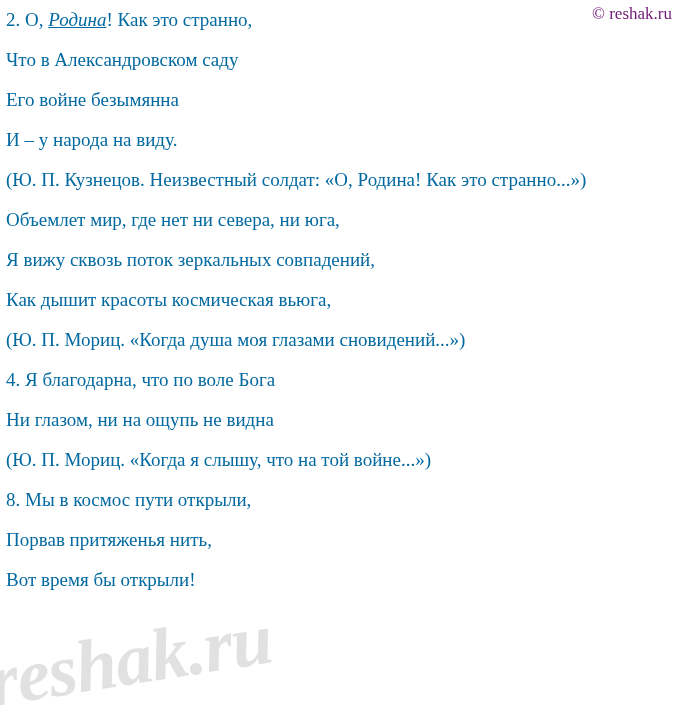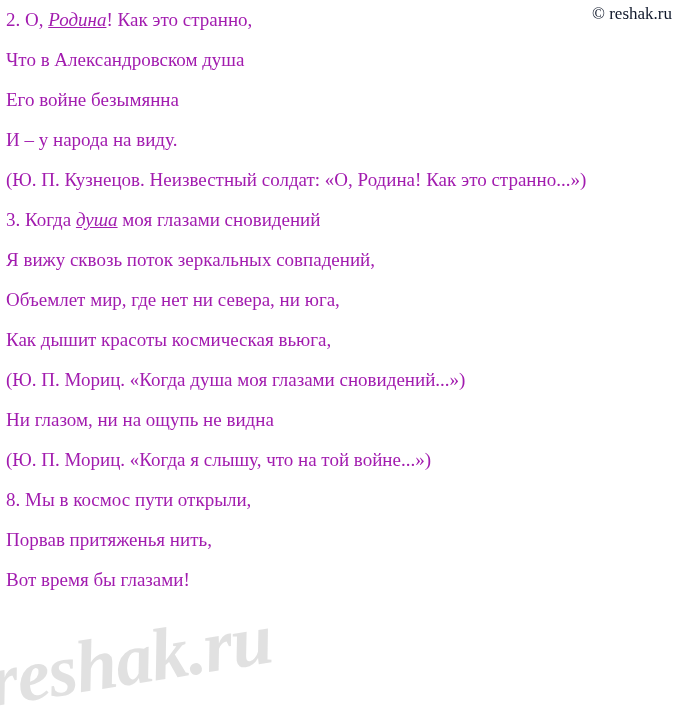--- a/index.html
+++ b/index.html
@@ -21,21 +21,21 @@
     height: 716px;
     box-sizing: border-box;
     padding: 0 6px;
   }
   .watermark-corner {
     position: absolute;
     top: 4px;
     right: 8px;
     font-family: "Liberation Serif", serif;
     font-size: 17px;
-    color: #0f172a;
+    color: #701a75;
     white-space: nowrap;
     z-index: 5;
   }
   .watermark-big {
     position: absolute;
     left: -4px;
     bottom: -8px;
     font-family: "Liberation Serif", serif;
     font-size: 74px;
     font-weight: bold;
@@ -52,47 +52,47 @@
   .lines {
     position: relative;
     z-index: 3;
     padding-top: 0px;
   }
   .line {
     font-size: 19px;
     line-height: 40px;
     height: 40px;
     white-space: nowrap;
-    color: #a21caf;
+    color: #0369a1;
   }
   .line .em {
     font-style: italic;
     text-decoration: underline;
   }
 </style>
 </head>
 <body>
 
 <div id="page">
 
   <div class="watermark-big">reshak.ru</div>
 
   <div class="watermark-corner">© reshak.ru</div>
 
   <div class="lines" id="lines-container">
       <div class="line"><span>2. О, </span><span class="em">Родина</span><span>! Как это странно,</span></div>
-      <div class="line"><span>Что в Александровском душа</span></div>
+      <div class="line"><span>Что в Александровском саду</span></div>
       <div class="line"><span>Его войне безымянна</span></div>
       <div class="line"><span>И – у народа на виду.</span></div>
       <div class="line"><span>(Ю. П. Кузнецов. Неизвестный солдат: «О, Родина! Как это странно...»)</span></div>
-      <div class="line"><span>3. Когда </span><span class="em">душа</span><span> моя глазами сновидений</span></div>
+      <div class="line"><span>Объемлет мир, где нет ни севера, ни юга,</span></div>
       <div class="line"><span>Я вижу сквозь поток зеркальных совпадений,</span></div>
-      <div class="line"><span>Объемлет мир, где нет ни севера, ни юга,</span></div>
       <div class="line"><span>Как дышит красоты космическая вьюга,</span></div>
       <div class="line"><span>(Ю. П. Мориц. «Когда душа моя глазами сновидений...»)</span></div>
+      <div class="line"><span>4. Я благодарна, что по воле Бога</span></div>
       <div class="line"><span>Ни глазом, ни на ощупь не видна</span></div>
       <div class="line"><span>(Ю. П. Мориц. «Когда я слышу, что на той войне...»)</span></div>
       <div class="line"><span>8. Мы в космос пути открыли,</span></div>
       <div class="line"><span>Порвав притяженья нить,</span></div>
-      <div class="line"><span>Вот время бы глазами!</span></div>
+      <div class="line"><span>Вот время бы открыли!</span></div>
     </div>
 
 </div>
 
 </body></html>

